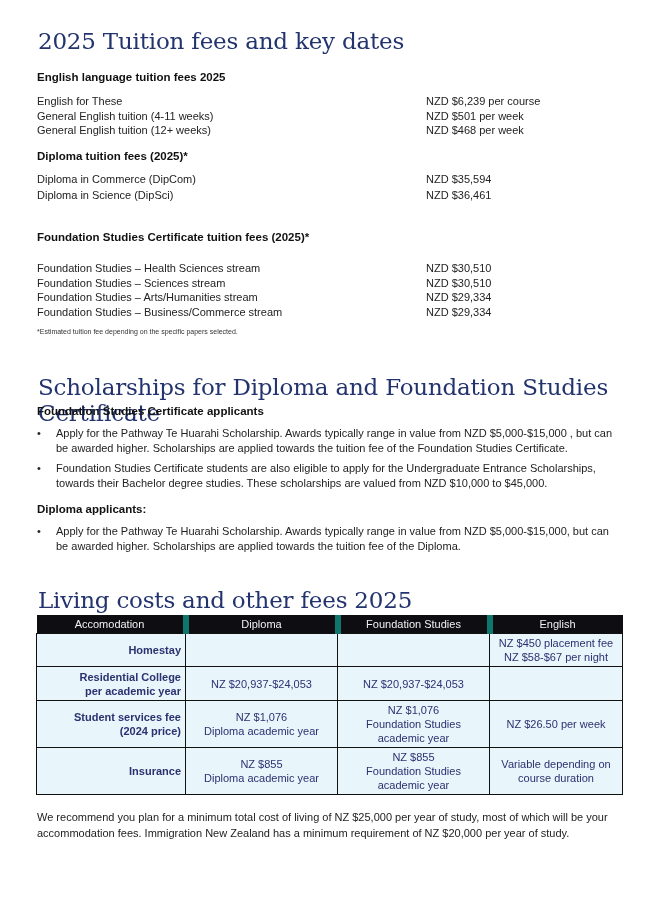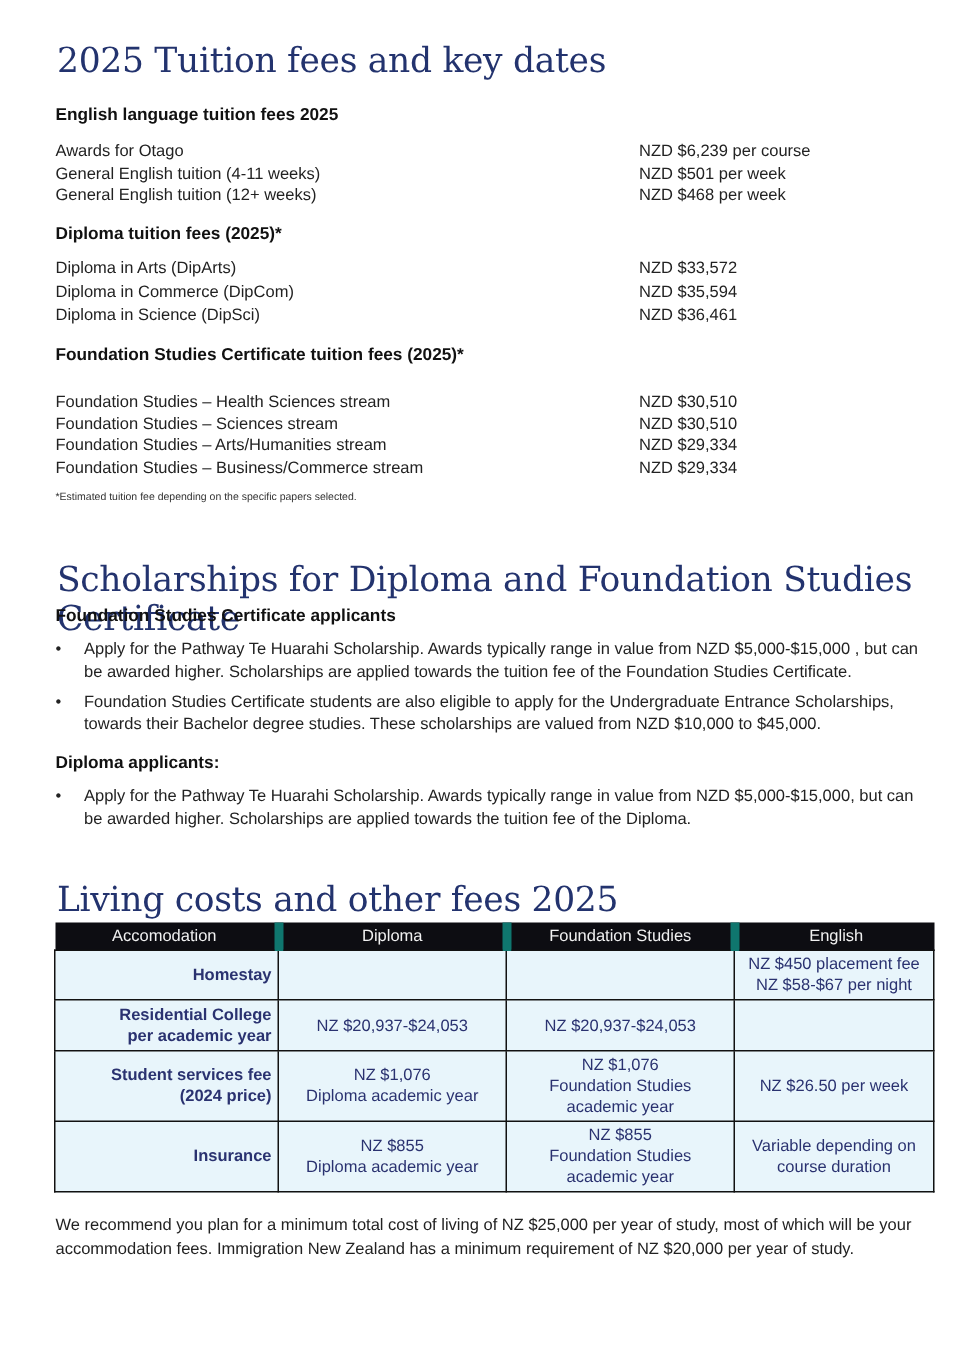--- a/index.html
+++ b/index.html
@@ -32,39 +32,35 @@
   .foot { position: absolute; left: 37px; top: 810px; width: 590px; font-size: 11px; line-height: 15.5px; color: #222; }
 </style>
 </head>
 <body>
 
 <h1 class="h1" style="top:28px;">2025 Tuition fees and key dates</h1>
 
 <h2 class="sub" style="top:71px;">English language tuition fees 2025</h2>
 <div class="rows" style="top:94px;">
   <div class="row">
-      <span class="lbl">Awards for Otago</span>
+      <span class="lbl">English for These</span>
       <span class="val">NZD $6,239 per course</span>
     </div>
   <div class="row">
       <span class="lbl">General English tuition (4-11 weeks)</span>
       <span class="val">NZD $501 per week</span>
     </div>
   <div class="row">
       <span class="lbl">General English tuition (12+ weeks)</span>
       <span class="val">NZD $468 per week</span>
     </div>
 </div>
 
 <h2 class="sub" style="top:150px;">Diploma tuition fees (2025)*</h2>
 <div class="rows" style="top:172px; line-height:15.5px;">
-  <div class="row">
-      <span class="lbl">Diploma in Arts (DipArts)</span>
-      <span class="val">NZD $33,572</span>
-    </div>
   <div class="row">
       <span class="lbl">Diploma in Commerce (DipCom)</span>
       <span class="val">NZD $35,594</span>
     </div>
   <div class="row">
       <span class="lbl">Diploma in Science (DipSci)</span>
       <span class="val">NZD $36,461</span>
     </div>
 </div>
 

